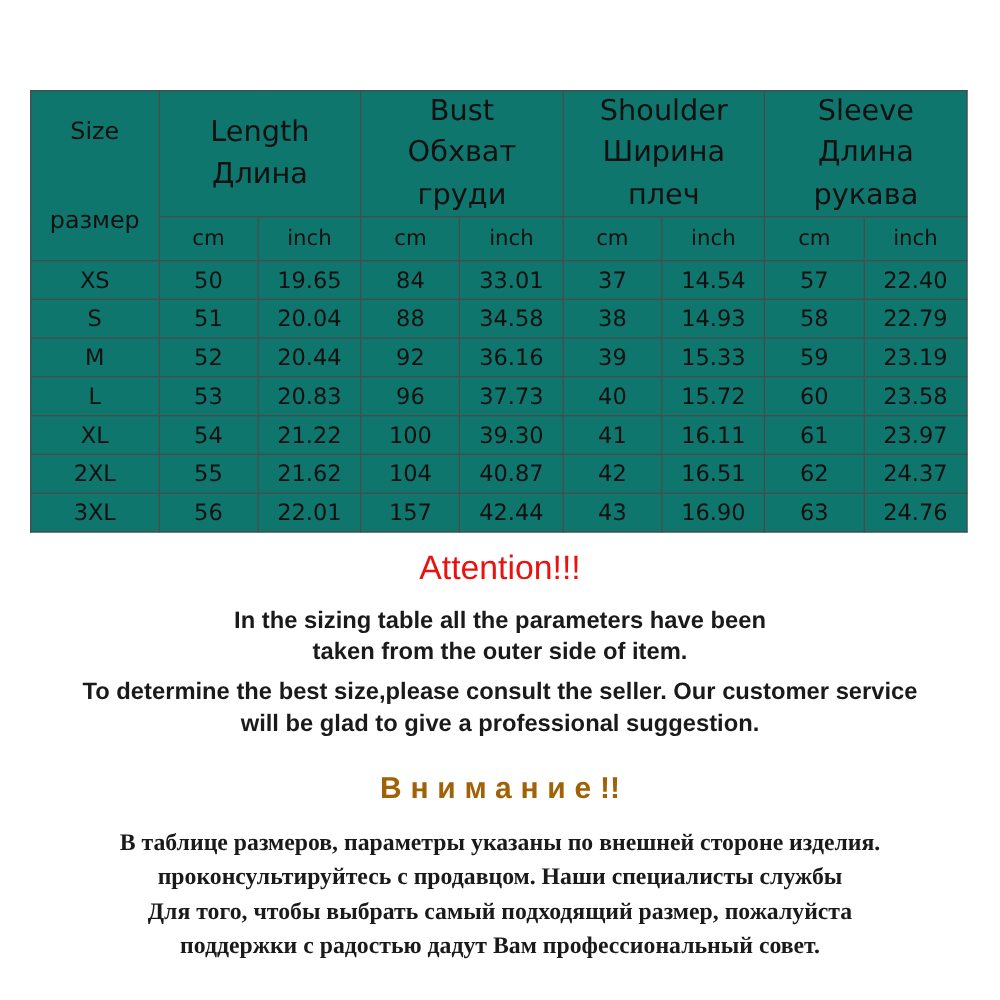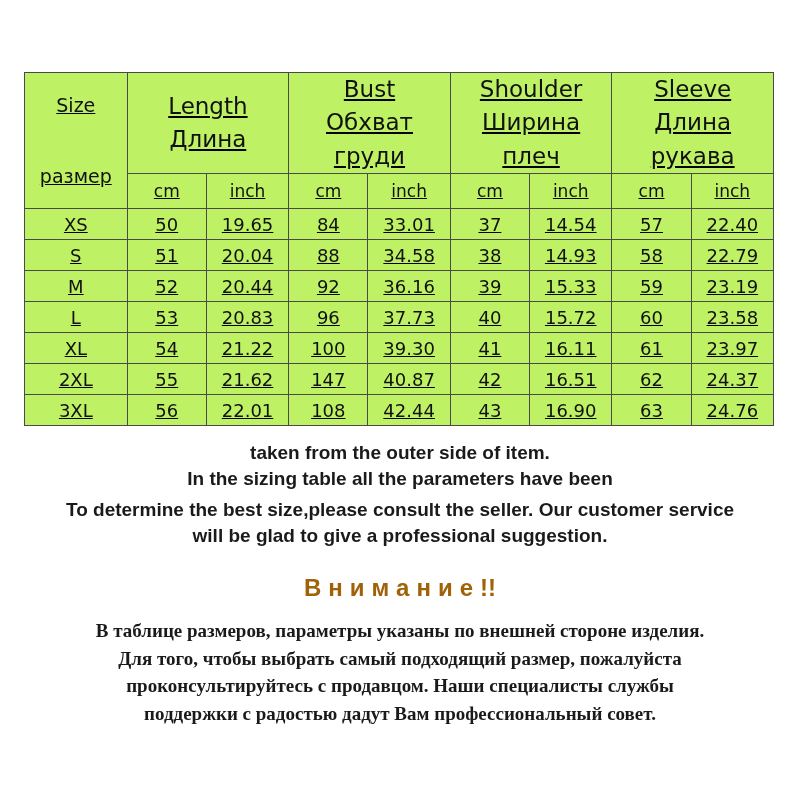--- a/index.html
+++ b/index.html
@@ -20,22 +20,21 @@
   #size-chart-wrap {
     position: absolute;
     left: 24px;
     top: 72px;
     width: 750px;
   }
   table.size-chart {
     border-collapse: collapse;
     table-layout: fixed;
     width: 750px;
-    background: #bef264;
-    text-decoration: underline;
+    background: #0f766e;
   }
   table.size-chart td,
   table.size-chart th {
     border: 1px solid #4a4a4a;
     text-align: center;
     vertical-align: middle;
     font-weight: normal;
     color: #111111;
     padding: 0;
   }
@@ -219,55 +218,56 @@
           <td class="cell">39.30</td>
           <td class="cell">41</td>
           <td class="cell">16.11</td>
           <td class="cell">61</td>
           <td class="cell">23.97</td>
         </tr>
         <tr>
           <td class="size-cell">2XL</td>
           <td class="cell">55</td>
           <td class="cell">21.62</td>
-          <td class="cell">147</td>
+          <td class="cell">104</td>
           <td class="cell">40.87</td>
           <td class="cell">42</td>
           <td class="cell">16.51</td>
           <td class="cell">62</td>
           <td class="cell">24.37</td>
         </tr>
         <tr>
           <td class="size-cell">3XL</td>
           <td class="cell">56</td>
           <td class="cell">22.01</td>
-          <td class="cell">108</td>
+          <td class="cell">157</td>
           <td class="cell">42.44</td>
           <td class="cell">43</td>
           <td class="cell">16.90</td>
           <td class="cell">63</td>
           <td class="cell">24.76</td>
         </tr>
       </tbody>
   </table>
 </div>
 
 <div id="notice">
+  <div class="attention-en">Attention!!!</div>
 
   <p class="para-en">
+    <span class="line">In the sizing table all the parameters have been</span>
     <span class="line">taken from the outer side of item.</span>
-    <span class="line">In the sizing table all the parameters have been</span>
   </p>
 
   <p class="para-en">
     <span class="line">To determine the best size,please consult the seller. Our customer service</span>
     <span class="line">will be glad to give a professional suggestion.</span>
   </p>
 
   <div class="attention-ru"><span>Внимание</span><span class="bangs">!!</span></div>
 
   <p class="para-ru">
     <span class="line">В таблице размеров, параметры указаны по внешней стороне изделия.</span>
+    <span class="line">проконсультируйтесь с продавцом. Наши специалисты службы</span>
     <span class="line">Для того, чтобы выбрать самый подходящий размер, пожалуйста</span>
-    <span class="line">проконсультируйтесь с продавцом. Наши специалисты службы</span>
     <span class="line">поддержки с радостью дадут Вам профессиональный совет.</span>
   </p>
 </div>
 
 </body></html>

